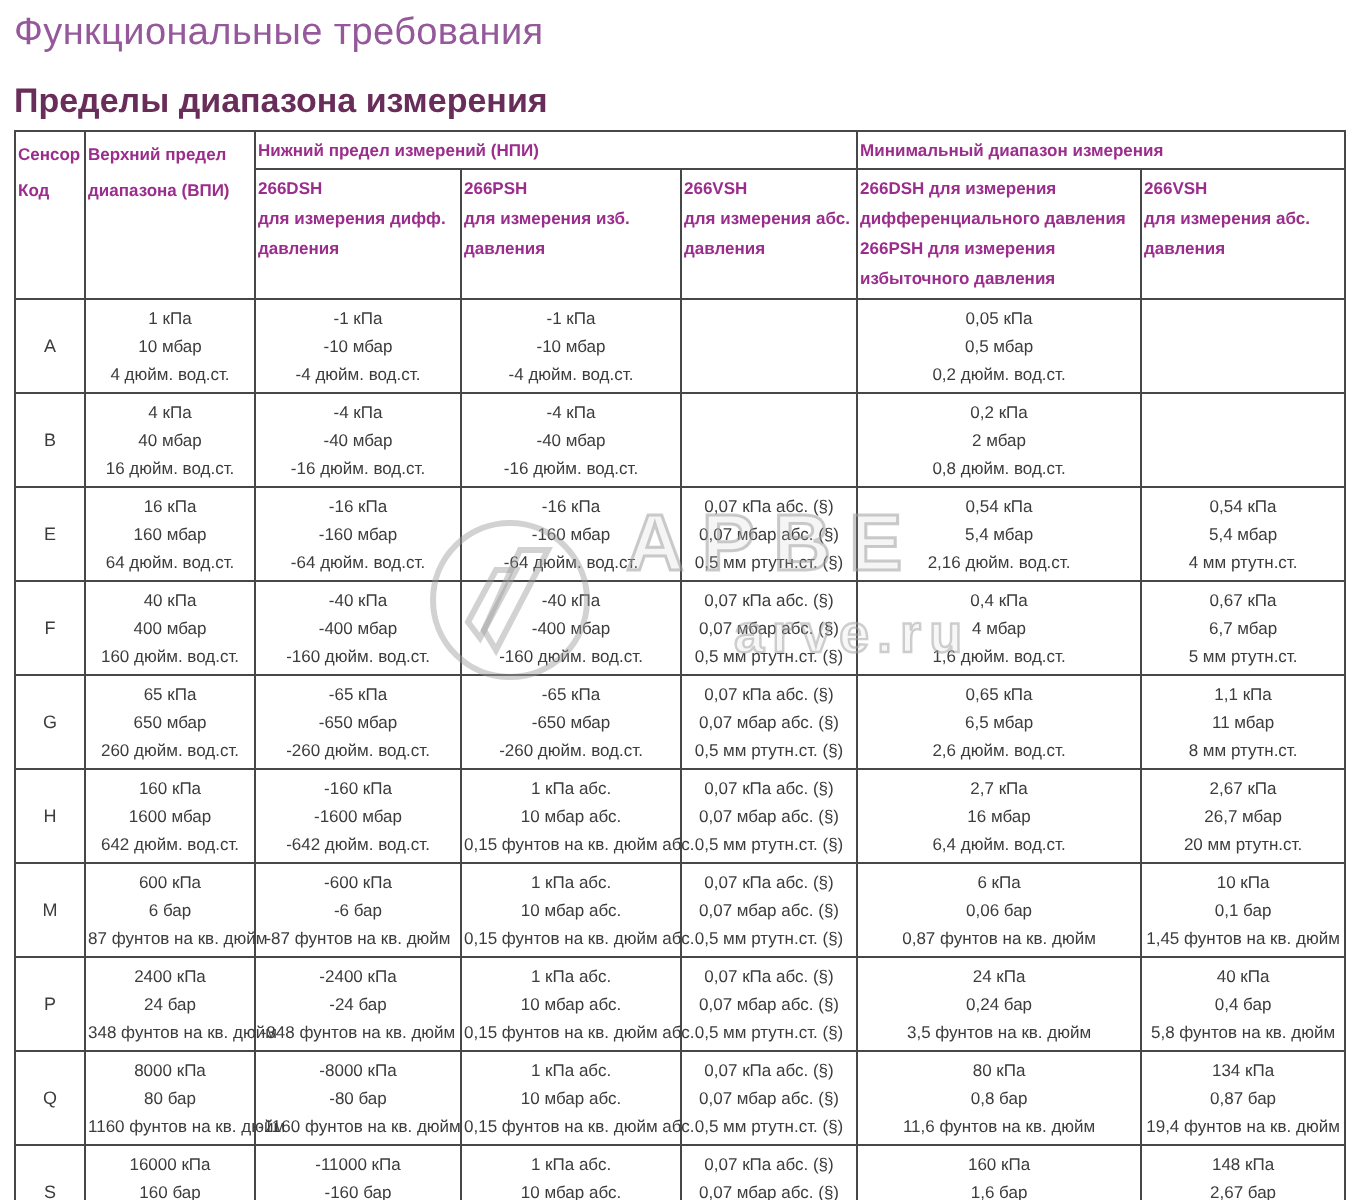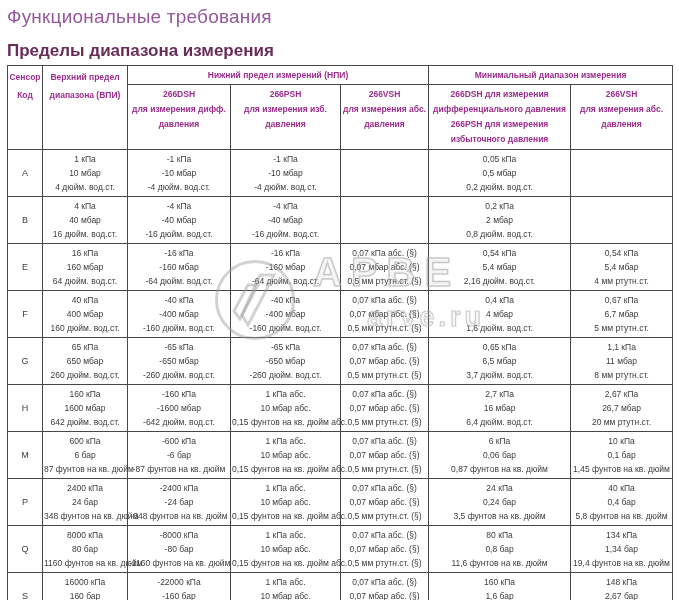--- a/index.html
+++ b/index.html
@@ -6,21 +6,21 @@
   html,body { width:679px; height:600px; background:#ffffff; overflow:hidden;
     font-family:"Liberation Sans", sans-serif; }
   .page { position:relative; width:618px; height:600px; padding:4px 7px 0 7px; }
 
   .page-title { font-size:19px; font-weight:normal; color:#95589B; letter-spacing:.2px; margin-top:2px; }
   .section-subtitle { font-size:17px; font-weight:bold; color:#692D5A; margin-top:13px; margin-bottom:4px; }
 
   table.spec { width:665px; border-collapse:collapse; table-layout:fixed; }
   table.spec th, table.spec td { border:1px solid #474747; }
 
-  thead th { color:#9B2D8C; font-weight:bold; font-size:8.5px; text-align:center; vertical-align:top; padding:2px 1px; }
+  thead th { color:#9B2D8C; font-weight:bold; font-size:8.5px; text-align:left; vertical-align:top; padding:2px 1px; }
   tr.h-row1 th { height:18px; line-height:14px; }
   tr.h-row2 th { height:45px;margin-left:44px; }
   th.rowspan-cell div { line-height:18px; }
   tr.h-row2 th div { line-height:15px; }
 
   tbody td { font-size:8.5px; color:#3C3C3C; text-align:center; vertical-align:middle;
     height:46px; padding:2px 1px; }
   td.code-cell { font-size:9px; }
   .cell-line { line-height:14px; white-space:nowrap; }
 
@@ -229,21 +229,21 @@
             <div class="cell-line">-260 дюйм. вод.ст.</div>
           </td>
           <td>
             <div class="cell-line">0,07 кПа абс. (§)</div>
             <div class="cell-line">0,07 мбар абс. (§)</div>
             <div class="cell-line">0,5 мм ртутн.ст. (§)</div>
           </td>
           <td>
             <div class="cell-line">0,65 кПа</div>
             <div class="cell-line">6,5 мбар</div>
-            <div class="cell-line">3,7 дюйм. вод.ст.</div>
+            <div class="cell-line">2,6 дюйм. вод.ст.</div>
           </td>
           <td>
             <div class="cell-line">1,1 кПа</div>
             <div class="cell-line">11 мбар</div>
             <div class="cell-line">8 мм ртутн.ст.</div>
           </td>
         </tr>
         <tr>
           <td class="code-cell">H</td>
           <td>
@@ -365,33 +365,33 @@
             <div class="cell-line">0,07 мбар абс. (§)</div>
             <div class="cell-line">0,5 мм ртутн.ст. (§)</div>
           </td>
           <td>
             <div class="cell-line">80 кПа</div>
             <div class="cell-line">0,8 бар</div>
             <div class="cell-line">11,6 фунтов на кв. дюйм</div>
           </td>
           <td>
             <div class="cell-line">134 кПа</div>
-            <div class="cell-line">1,34 бар</div>
+            <div class="cell-line">0,87 бар</div>
             <div class="cell-line">19,4 фунтов на кв. дюйм</div>
           </td>
         </tr>
         <tr>
           <td class="code-cell">S</td>
           <td>
             <div class="cell-line">16000 кПа</div>
             <div class="cell-line">160 бар</div>
             <div class="cell-line">2320 фунтов на кв. дюйм</div>
           </td>
           <td>
-            <div class="cell-line">-22000 кПа</div>
+            <div class="cell-line">-11000 кПа</div>
             <div class="cell-line">-160 бар</div>
             <div class="cell-line">-2320 фунтов на кв. дюйм</div>
           </td>
           <td>
             <div class="cell-line">1 кПа абс.</div>
             <div class="cell-line">10 мбар абс.</div>
             <div class="cell-line">0,15 фунтов на кв. дюйм абс.</div>
           </td>
           <td>
             <div class="cell-line">0,07 кПа абс. (§)</div>

